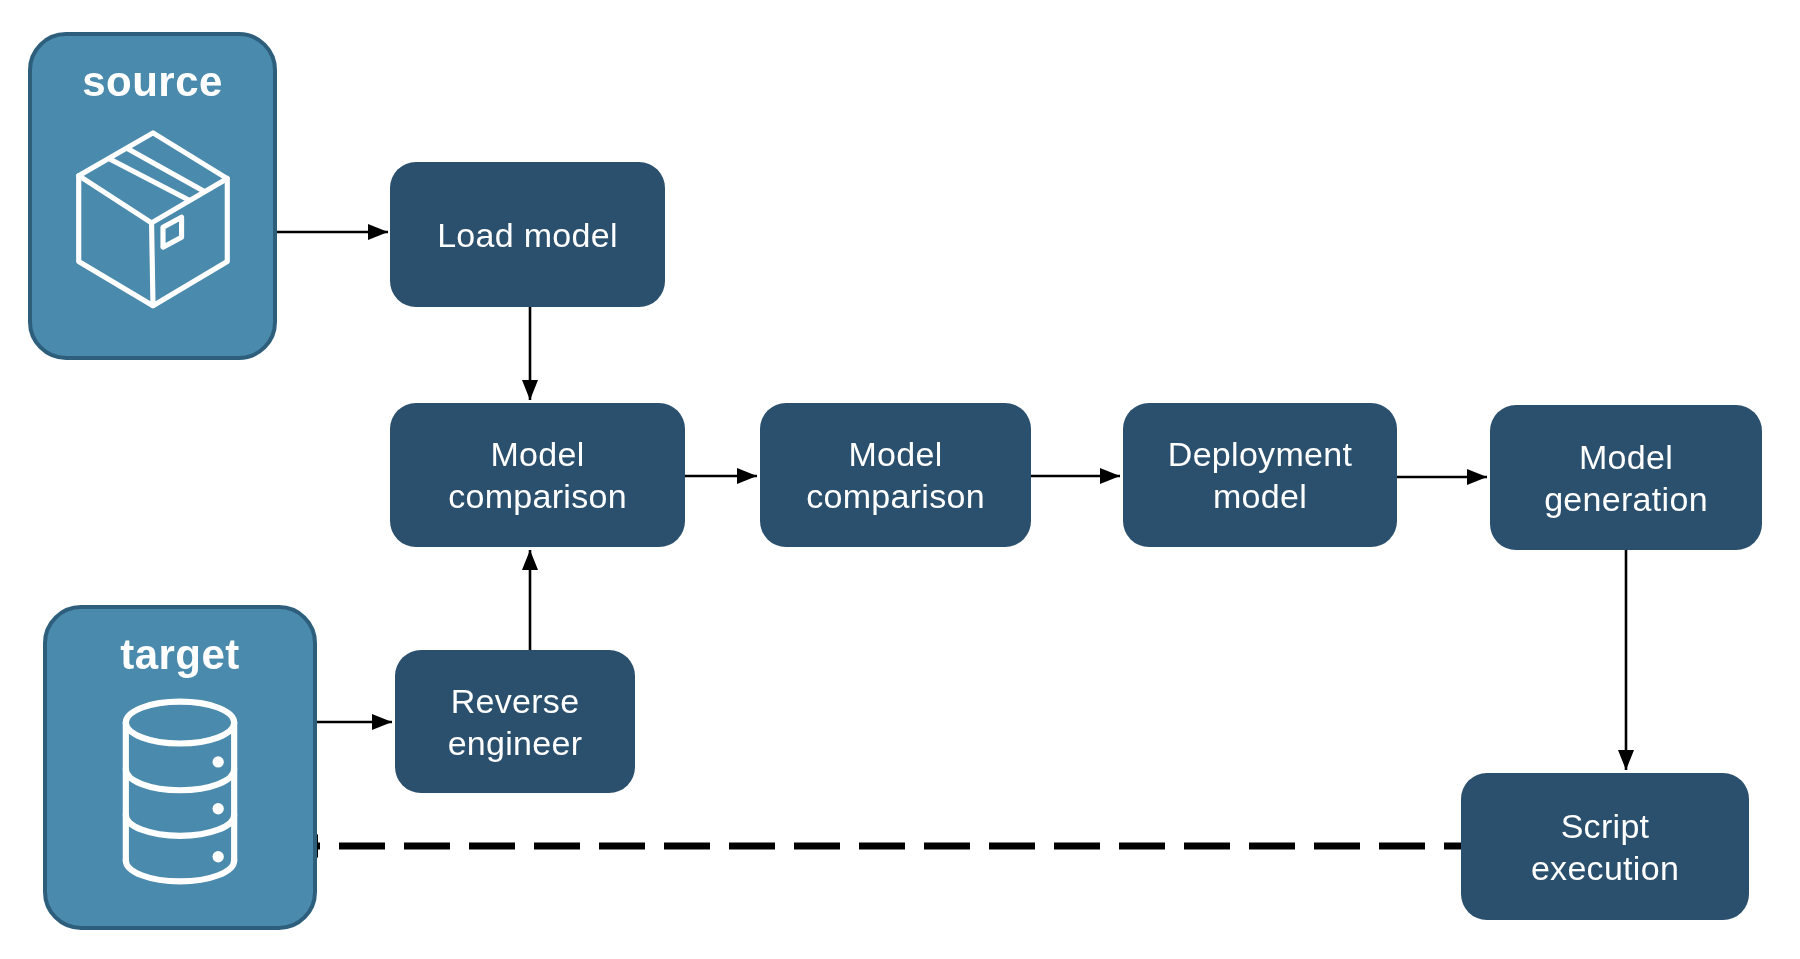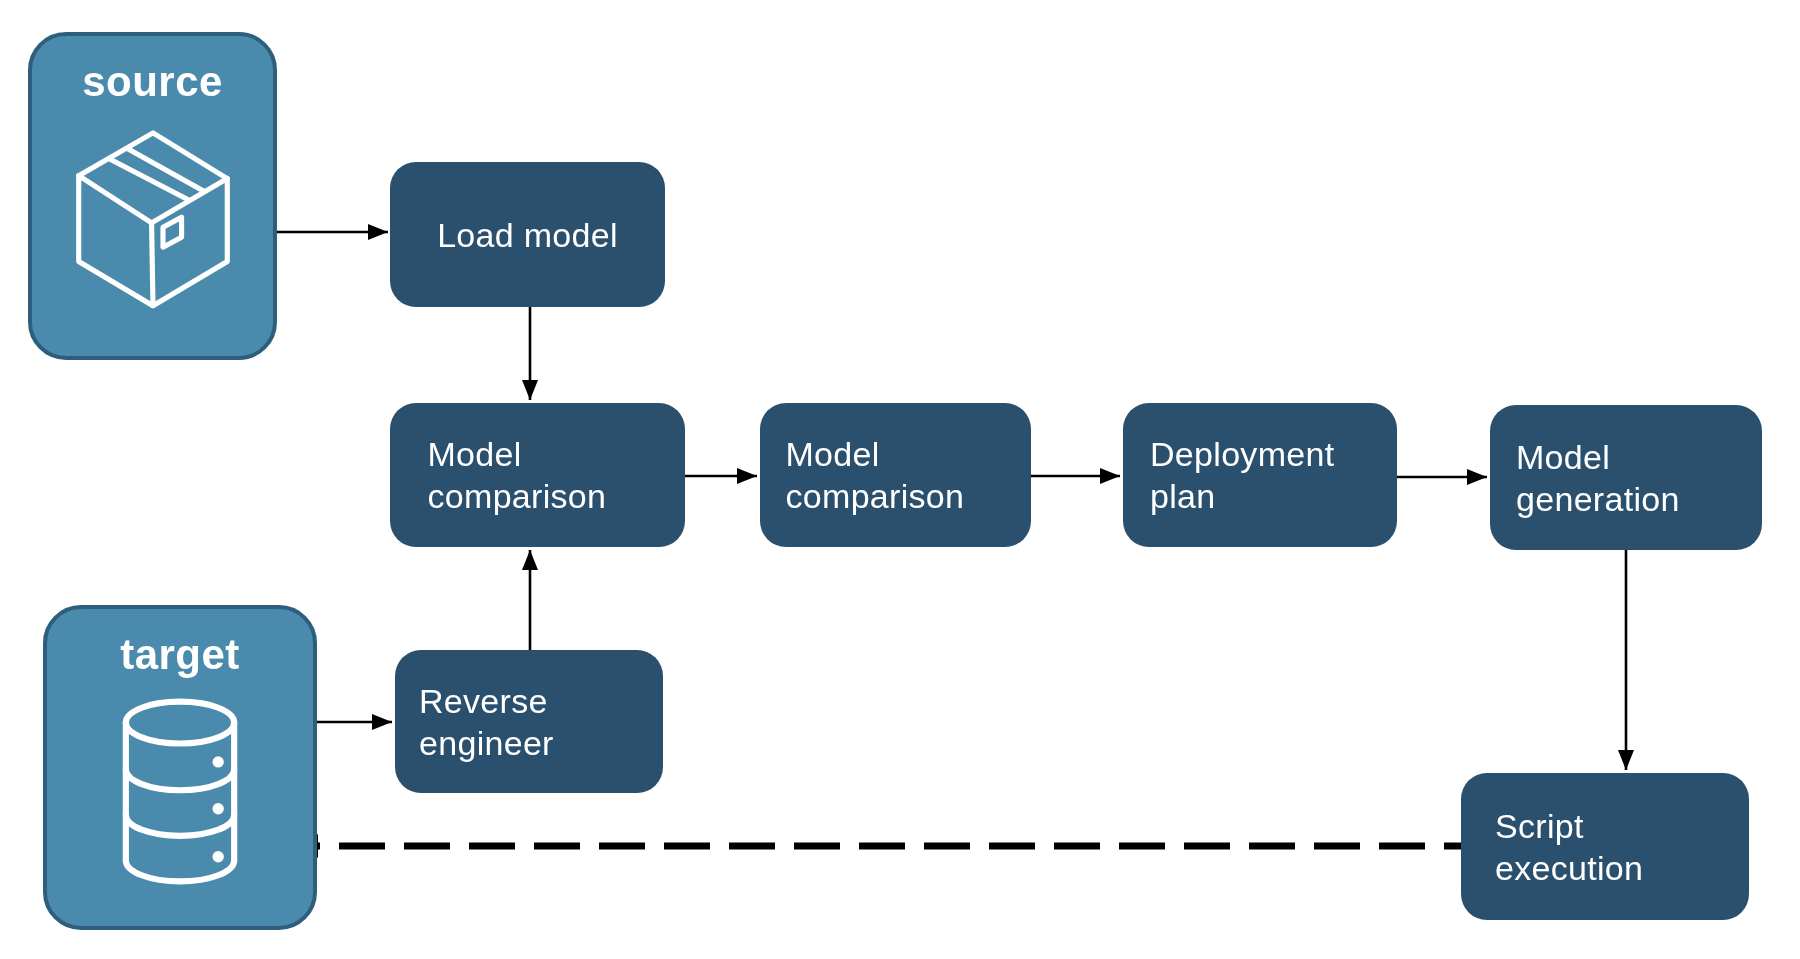--- a/index.html
+++ b/index.html
@@ -21,32 +21,33 @@
   .edges{position:absolute;left:0;top:0;width:1800px;height:959px;}
   .edges line{stroke:var(--arrow);}
   .edge-solid{stroke-width:2.6px;}
   .edge-dashed{stroke-width:7px;stroke-dasharray:46 19;}
 
   .node{
     position:absolute;
     background:var(--node-fill);
     border-radius:26px;
     display:flex;align-items:center;justify-content:center;
+    text-align:center;
     color:var(--label-text);
     font-size:34px;line-height:42px;
     letter-spacing:0.3px;
   }
   .node span{display:inline-block;max-width:220px;}
 
   #load-model        {left:390px;  top:162px; width:275px; height:145px;}
   #model-comparison  {left:390px;  top:403px; width:295px; height:144px;}
   #model-differences {left:760px;  top:403px; width:271px; height:144px;}
   #deployment-plan   {left:1123px; top:403px; width:274px; height:144px;}
   #script-generation {left:1490px; top:405px; width:272px; height:145px;}
-  #reverse-engineer  {left:395px;  top:650px; width:268px; height:143px;}
+  #reverse-engineer  {left:395px;  top:650px; width:240px; height:143px;}
   #script-execution  {left:1461px; top:773px; width:288px; height:147px;}
 
   .entity{
     position:absolute;
     background:var(--entity-fill);
     border:4px solid var(--entity-border);
     border-radius:38px;
     box-sizing:border-box;
     display:flex;flex-direction:column;align-items:center;
     color:var(--label-text);
@@ -127,21 +128,21 @@
   <div class="node" id="load-model">
     <span>Load model</span>
   </div>
   <div class="node" id="model-comparison">
     <span>Model comparison</span>
   </div>
   <div class="node" id="model-differences">
     <span>Model comparison</span>
   </div>
   <div class="node" id="deployment-plan">
-    <span>Deployment plan</span>
+    <span>Deployment model</span>
   </div>
   <div class="node" id="script-generation">
     <span>Model generation</span>
   </div>
   <div class="node" id="reverse-engineer">
     <span>Reverse engineer</span>
   </div>
   <div class="node" id="script-execution">
     <span>Script execution</span>
   </div>

